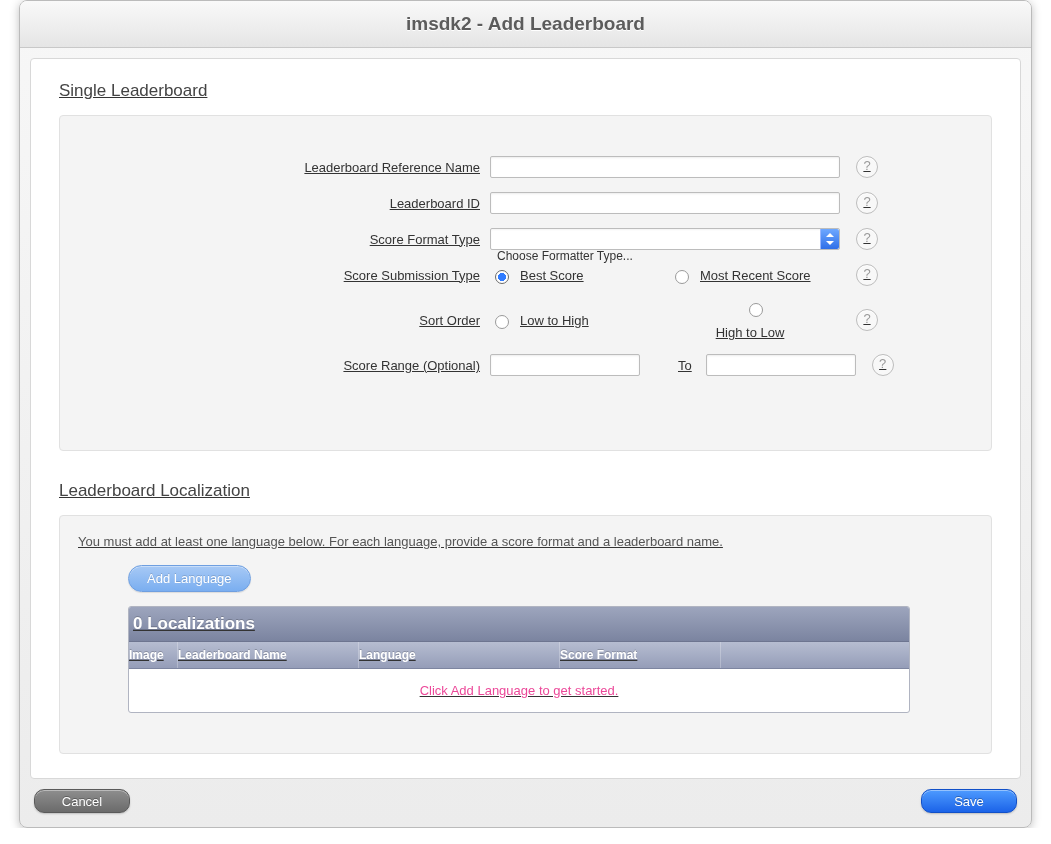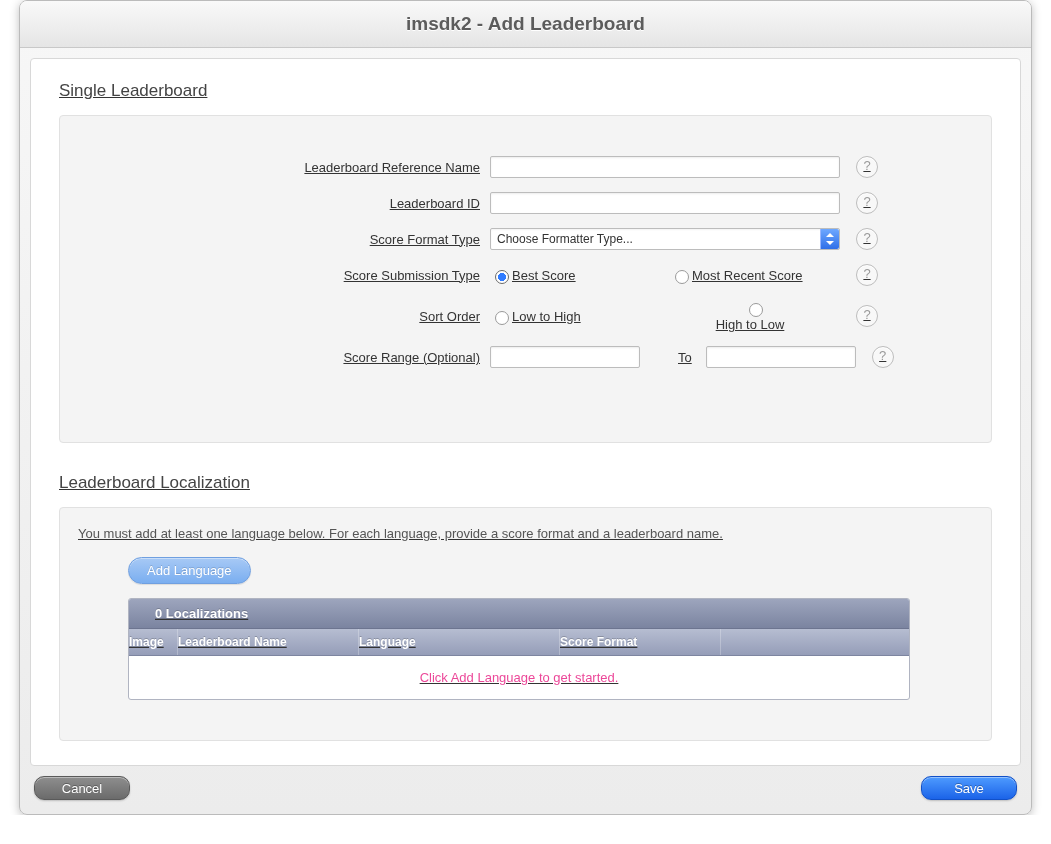--- a/index.html
+++ b/index.html
@@ -55,21 +55,21 @@
   }
   .w-wide{width:350px;}
   .w-small{width:150px;}
   .select-wrap{
     position:relative;display:inline-block;width:350px;height:22px;
     border:1px solid #bcbcbc;background:#fff;border-radius:2px;
     box-sizing:border-box;
     box-shadow:inset 0 1px 2px rgba(0,0,0,.05);
   }
   .select-wrap .sel-text{
-    position:absolute;left:6px;top:3px;font-size:12px;color:#333;
+    position:absolute;left:6px;top:20px;font-size:12px;color:#333;
   }
   .select-wrap .sel-btn{
     position:absolute;right:0;top:0;width:18px;height:100%;
     background:linear-gradient(#6ea8ff,#2f6fe8);
     border-left:1px solid #9ab8ff;
     border-radius:0 2px 2px 0;
   }
   .select-wrap .sel-btn::before,
   .select-wrap .sel-btn::after{
     content:"";position:absolute;left:5px;width:0;height:0;
@@ -78,21 +78,21 @@
   .select-wrap .sel-btn::before{top:4px;border-bottom:4px solid #fff;}
   .select-wrap .sel-btn::after{bottom:4px;border-top:4px solid #fff;}
   .radio{
     appearance:none;-webkit-appearance:none;width:14px;height:14px;
     border:1px solid #9a9a9a;border-radius:50%;background:#fff;
     position:relative;cursor:pointer;flex:none;
   }
   .radio:checked{background:radial-gradient(circle,#2f7bff 0 45%,#fff 50% 100%);border-color:#6a6a6a;}
   .radio-label{font-size:13px;color:#333;margin-right:10px;}
   .radio-group{display:flex;align-items:center;width:350px;}
-  .radio-opt{display:flex;align-items:center;gap:0;}
+  .radio-opt{display:flex;align-items:center;gap:8px;}
   .radio-spacer{flex:1;}
   .help{
     width:20px;height:20px;border:1px solid #bdbdbd;border-radius:50%;
     color:#9a9a9a;font-size:13px;line-height:18px;text-align:center;
     background:#f8f8f8;margin-left:8px;flex:none;
     box-shadow:0 1px 0 #fff inset;
   }
   .to-label{font-size:13px;color:#333;margin:0 6px 0 30px;}
   .loc-panel{padding:18px 18px 40px 18px;margin-top:14px;}
   .loc-hint{color:#555;font-size:13px;margin:0 0 16px 0;}
@@ -104,22 +104,22 @@
     border:1px solid #6f9fe0;cursor:pointer;
     box-shadow:0 1px 0 rgba(255,255,255,.4) inset,0 1px 1px rgba(0,0,0,.1);
     text-shadow:0 -1px 0 rgba(0,0,0,.15);
   }
   .loc-table{
     margin-left:50px;width:780px;border:1px solid #b0b4c1;
     border-radius:3px;overflow:hidden;background:#fff;
   }
   .loc-head1{
     background:linear-gradient(#9da5bd,#7b84a0);
-    color:#fff;font-weight:bold;font-size:13px;
-    padding:7px 26px;text-shadow:0 -1px 0 rgba(0,0,0,.2);
+    color:#fff;font-weight:bold;font-size:17px;
+    padding:7px 4px;text-shadow:0 -1px 0 rgba(0,0,0,.2);
     border-bottom:1px solid #6d7590;
   }
   .loc-head2{
     display:flex;background:linear-gradient(#b6bdd1,#959db8);
     color:#fff;font-weight:bold;font-size:12px;
     text-shadow:0 -1px 0 rgba(0,0,0,.2);
     border-bottom:1px solid #7d85a0;
   }
   .loc-col{padding:6px 0;border-right:1px solid rgba(255,255,255,.25);}
   .col-image{width:48px;}

